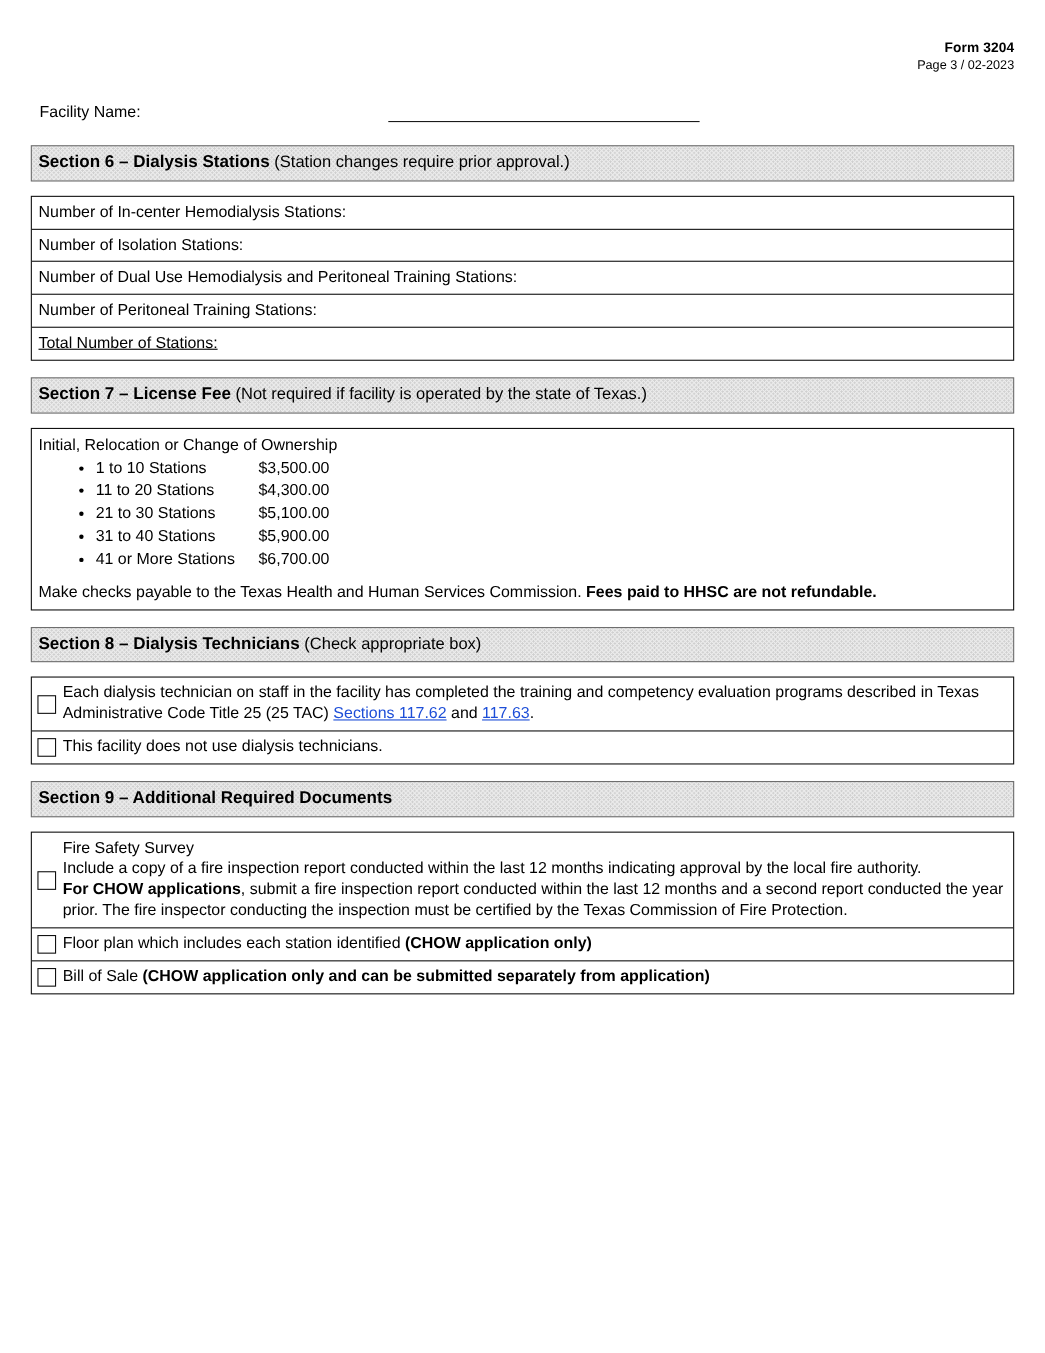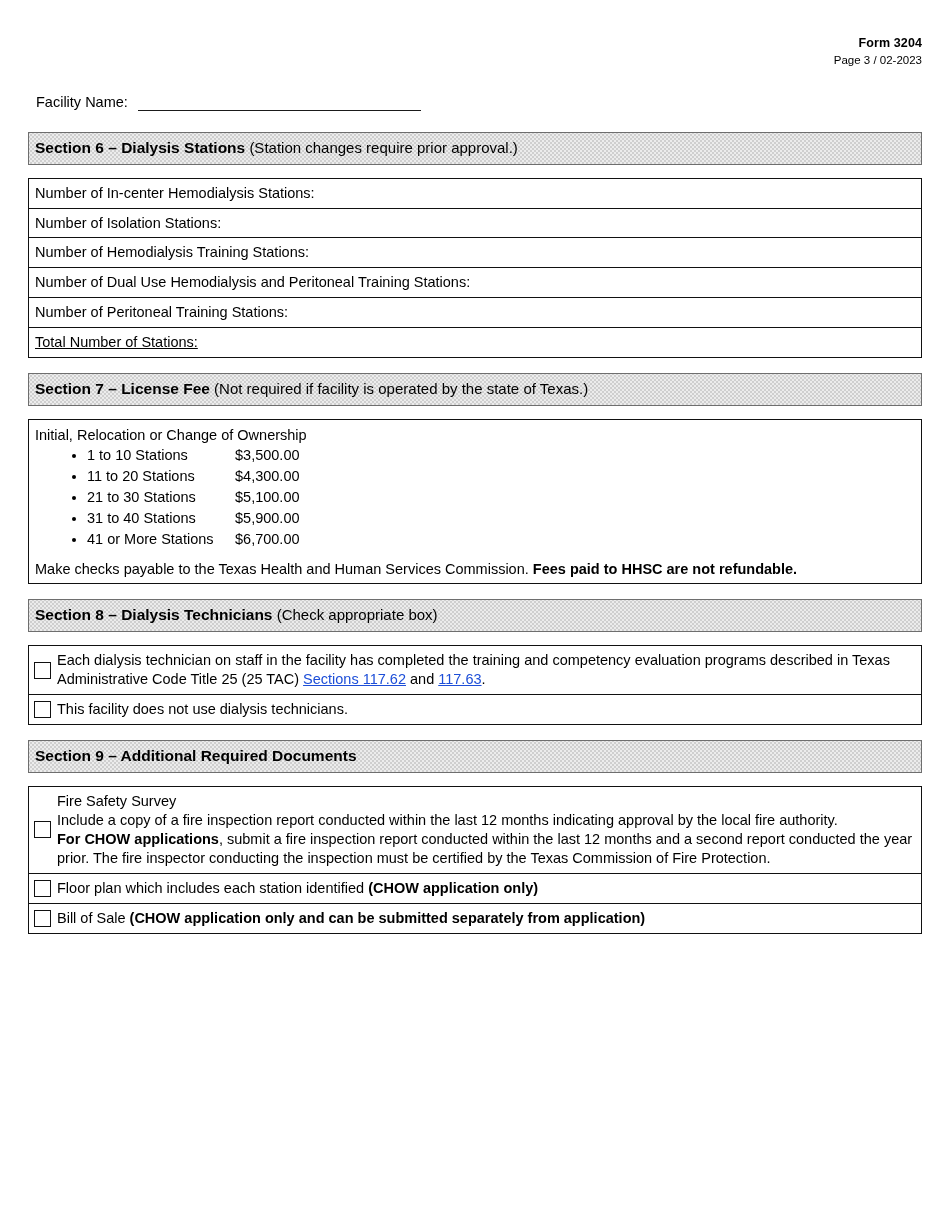--- a/index.html
+++ b/index.html
@@ -44,20 +44,21 @@
 
   
   .facility-row {
     position: absolute;
     top: 85px;
     left: 36px;
     width: 600px;
     height: 26px;
     display: flex;
     align-items: flex-end;
+    justify-content: space-between;
   }
   .facility-label {
     font-size: 14.5px;
     line-height: 1;
     padding-bottom: 2px;
     white-space: nowrap;
   }
   .facility-blank {
     flex: 0 0 283px;
     margin-left: 10px;
@@ -207,21 +208,20 @@
     <div class="section-bar">
       <span class="s-title">Section 6 – Dialysis Stations</span>
       <span class="s-sub">(Station changes require prior approval.)</span>
     </div>
 
     <div class="gap-md"></div>
 
     <div class="group-box">
       <div class="station-row">Number of In-center Hemodialysis Stations:</div>
       <div class="station-row">Number of Isolation Stations:</div>
-      <div class="station-row">Number of Hemodialysis Training Stations:</div>
       <div class="station-row">Number of Dual Use Hemodialysis and Peritoneal Training Stations:</div>
       <div class="station-row">Number of Peritoneal Training Stations:</div>
       <div class="station-row">Total Number of Stations:</div>
     </div>
 
     <div class="gap-lg"></div>
 
     <div class="section-bar">
       <span class="s-title">Section 7 – License Fee</span>
       <span class="s-sub">(Not required if facility is operated by the state of Texas.)</span>

